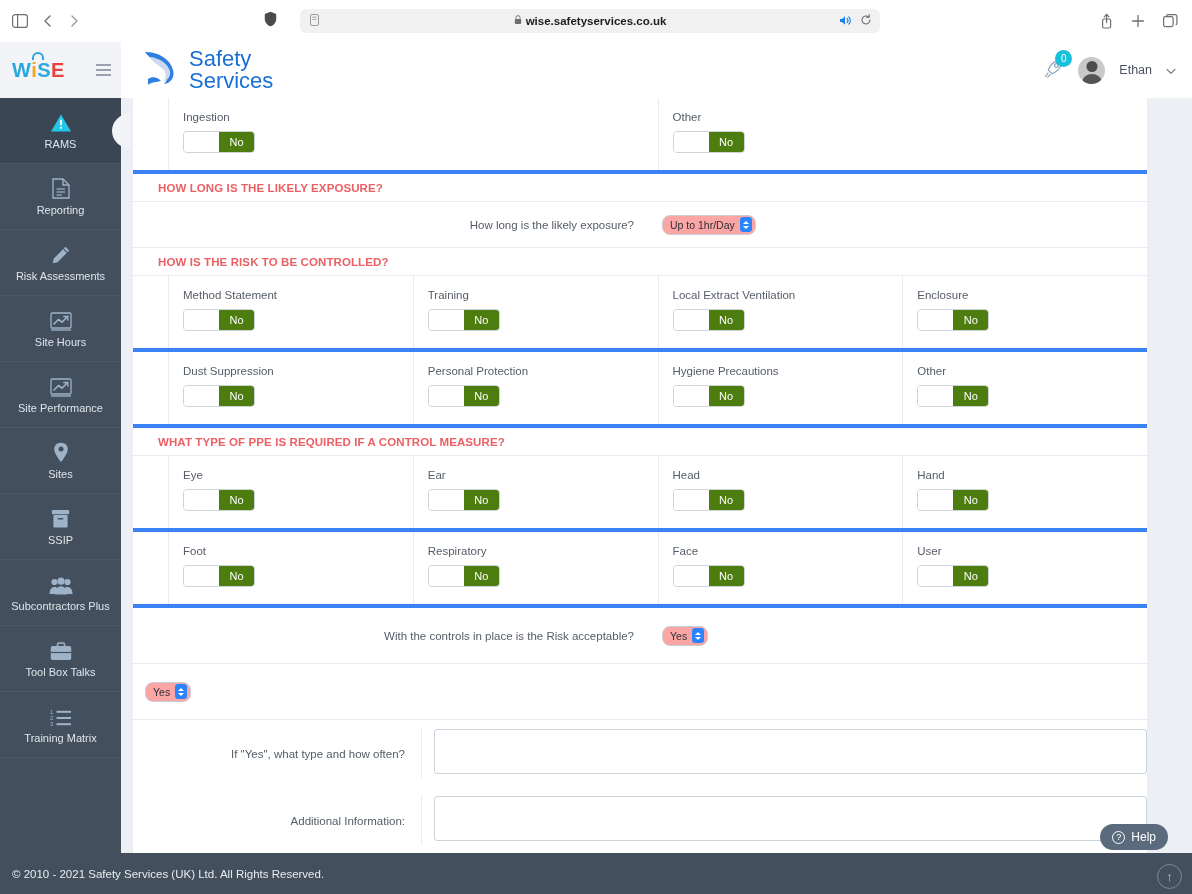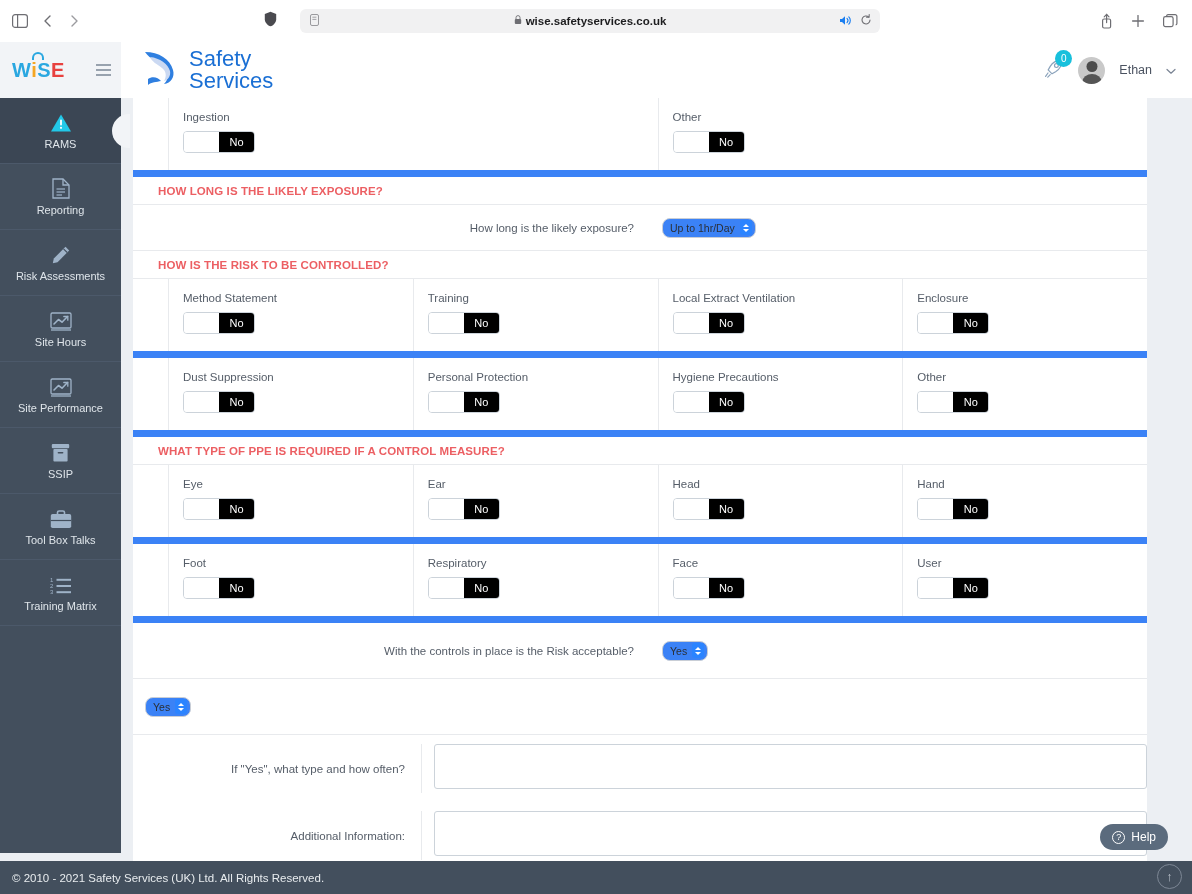--- a/index.html
+++ b/index.html
@@ -113,44 +113,44 @@
   
   .content {
     position: absolute; top: 56px; left: 133px; width: 1014px; height: 775px;
     background: #ffffff;
   }
   .section-title {
     color: #ec5f63; font-size: 11.5px; font-weight: bold;
     letter-spacing: 0.1px; padding: 8px 25px 7px 25px;
     border-bottom: 1px solid #e8eaed;
   }
-  .grid-row { display: flex; border-bottom: 7px solid #3b82f6; }
+  .grid-row { display: flex; border-bottom: 4px solid #3b82f6; }
   .grid-cell {
     flex: 1; padding: 13px 0 14px 14px; min-height: 68px;
     border-right: 1px solid #e8eaed;
   }
   .grid-cell:last-child { border-right: none; }
   .grid-indent { width: 36px; flex: 0 0 36px; border-right: 1px solid #e8eaed; }
   .field-label { font-size: 11.5px; color: #555d68; margin-bottom: 8px; }
 
   .toggle {
     display: inline-flex; width: 72px; height: 22px;
     border: 1px solid #ccd3da; border-radius: 4px; overflow: hidden;
     cursor: pointer; background: #fff;
   }
   .toggle .knob { width: 50%; background: #ffffff; }
   .toggle .state {
-    width: 50%; background: #000000; color: #ffffff; font-size: 11px;
+    width: 50%; background: #4d7c0f; color: #ffffff; font-size: 11px;
     display: flex; align-items: center; justify-content: center;
   }
 
   
   .select {
     display: inline-flex; align-items: center; gap: 5px;
-    border: 1px solid #c9ced6; border-radius: 8px; background: #3b82f6;
+    border: 1px solid #c9ced6; border-radius: 8px; background: #fca5a5;
     padding: 2px 3px 2px 7px; font-size: 10.5px; color: #2b2f36;
     cursor: pointer; height: 20px;
   }
   .stepper {
     width: 12px; height: 15px; border-radius: 3px; background: #2b84ff;
     display: flex; flex-direction: column; align-items: center;
     justify-content: center; gap: 2px; color: #fff;
   }
   .stepper i { display: block; width: 0; height: 0; border-left: 3px solid transparent;
                border-right: 3px solid transparent; }
@@ -179,21 +179,21 @@
 
   .save-row { display: flex; justify-content: flex-end; padding: 14px 12px 0 0; }
   .save-btn {
     background: #46c2d4; color: #ffffff; border: none; border-radius: 3px;
     font-size: 11px; padding: 7px 11px; cursor: pointer;
     font-family: "Liberation Sans", sans-serif;
   }
 
   
   .footer {
-    position: absolute; bottom: 0; left: 0; width: 1192px; height: 33px;
+    position: absolute; bottom: 0; left: 0; width: 1192px; height: 41px;
     background: #434f5d; color: #e8ecef; font-size: 11.5px;
     display: flex; align-items: center; padding-left: 12px;
   }
   .help-btn {
     position: absolute; right: 24px; bottom: 44px;
     background: #5b6b7d; color: #fff; border-radius: 14px;
     height: 26px; padding: 0 12px; display: flex; align-items: center; gap: 6px;
     font-size: 12px; cursor: pointer;
   }
   .help-circle {
@@ -364,32 +364,54 @@
         <svg width="22" height="19" viewBox="0 0 22 19">
             <rect x="1" y="1" width="20" height="15" rx="1.3" fill="none" stroke="#9fb3c8" stroke-width="1.3"></rect>
             <polyline points="4,12 8.5,7.5 12,10.2 17.5,4.5" fill="none" stroke="#9fb3c8" stroke-width="1.6" stroke-linecap="round" stroke-linejoin="round"></polyline>
             <polyline points="13.8,4.5 17.8,4.5 17.8,8.2" fill="none" stroke="#9fb3c8" stroke-width="1.3" stroke-linecap="round"></polyline>
             <line x1="1" y1="18" x2="21" y2="18" stroke="#9fb3c8" stroke-width="1.3"></line>
           </svg>
       </span>
       <span class="nav-label">Site Performance</span>
     </div>
 
+    <div class="nav-item">
+      <span class="nav-icon">
+        <svg width="16" height="21" viewBox="0 0 16 21">
+            <path d="M8 0.8 C4 0.8 1.2 3.6 1.2 7.2 C1.2 11.8 8 20 8 20 C8 20 14.8 11.8 14.8 7.2 C14.8 3.6 12 0.8 8 0.8 Z" fill="#9fb3c8"></path>
+            <circle cx="8" cy="7" r="2.5" fill="#434f5d"></circle>
+          </svg>
+      </span>
+      <span class="nav-label">Sites</span>
+    </div>
 
     <div class="nav-item">
       <span class="nav-icon">
         <svg width="19" height="20" viewBox="0 0 19 20">
             <rect x="0.8" y="1" width="17.4" height="4.2" rx="1" fill="#9fb3c8"></rect>
             <rect x="2.4" y="6" width="14.2" height="12.5" rx="1" fill="#9fb3c8"></rect>
             <rect x="6.6" y="9" width="5.8" height="1.6" rx="0.8" fill="#434f5d"></rect>
           </svg>
       </span>
       <span class="nav-label">SSIP</span>
     </div>
 
+    <div class="nav-item">
+      <span class="nav-icon">
+        <svg width="24" height="18" viewBox="0 0 24 18">
+            <circle cx="5.5" cy="5" r="3.1" fill="#9fb3c8"></circle>
+            <circle cx="18.5" cy="5" r="3.1" fill="#9fb3c8"></circle>
+            <circle cx="12" cy="4.2" r="3.6" fill="#9fb3c8"></circle>
+            <path d="M0.5 17 C0.5 12.6 2.8 10 5.5 10 C8.2 10 10.5 12.6 10.5 17 Z" fill="#9fb3c8"></path>
+            <path d="M13.5 17 C13.5 12.6 15.8 10 18.5 10 C21.2 10 23.5 12.6 23.5 17 Z" fill="#9fb3c8"></path>
+            <path d="M6 17.5 C6 12.4 8.6 9.2 12 9.2 C15.4 9.2 18 12.4 18 17.5 Z" fill="#9fb3c8"></path>
+          </svg>
+      </span>
+      <span class="nav-label">Subcontractors Plus</span>
+    </div>
 
     <div class="nav-item">
       <span class="nav-icon">
         <svg width="22" height="19" viewBox="0 0 22 19">
             <path d="M7.5 4 V2.6 a1.6 1.6 0 0 1 1.6 -1.6 h3.8 a1.6 1.6 0 0 1 1.6 1.6 V4" fill="none" stroke="#9fb3c8" stroke-width="1.6"></path>
             <rect x="0.8" y="4" width="20.4" height="14" rx="1.8" fill="#9fb3c8"></rect>
             <line x1="0.8" y1="10.5" x2="21.2" y2="10.5" stroke="#434f5d" stroke-width="1.2"></line>
           </svg>
       </span>
       <span class="nav-label">Tool Box Talks</span>

